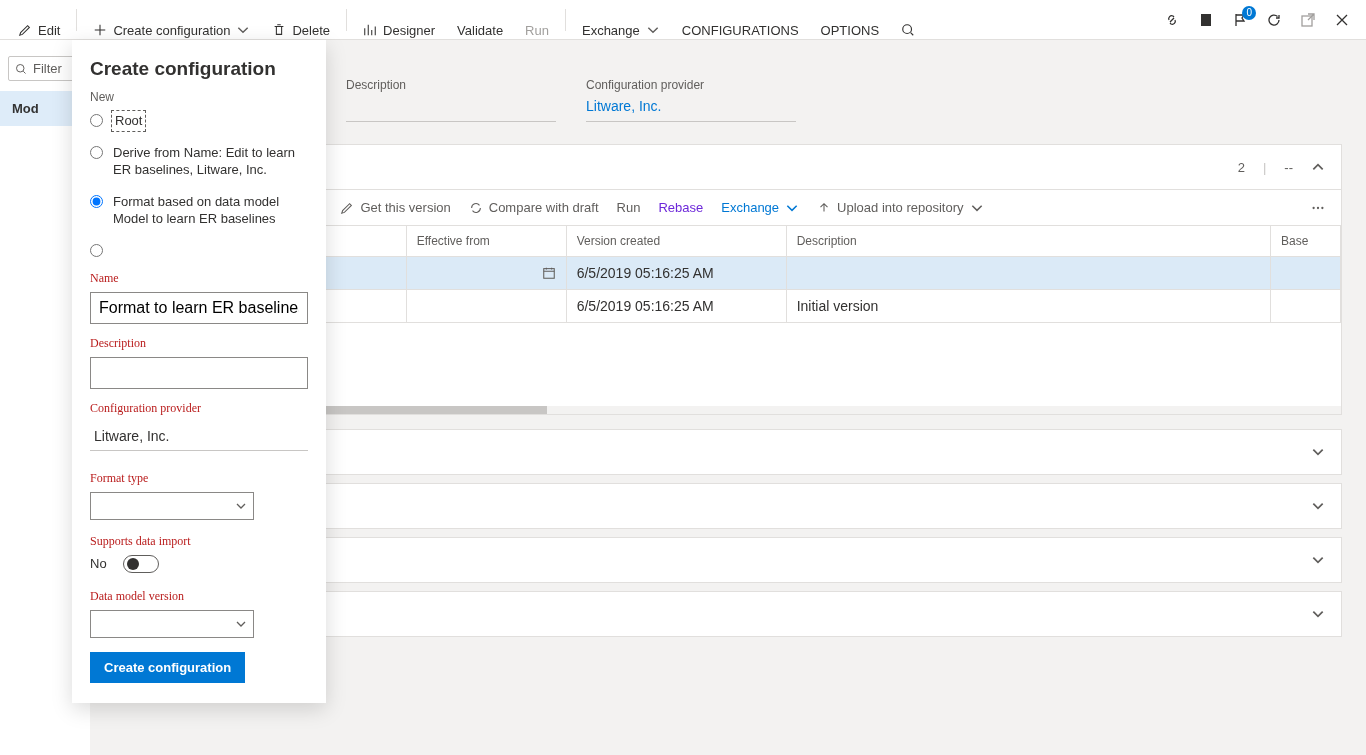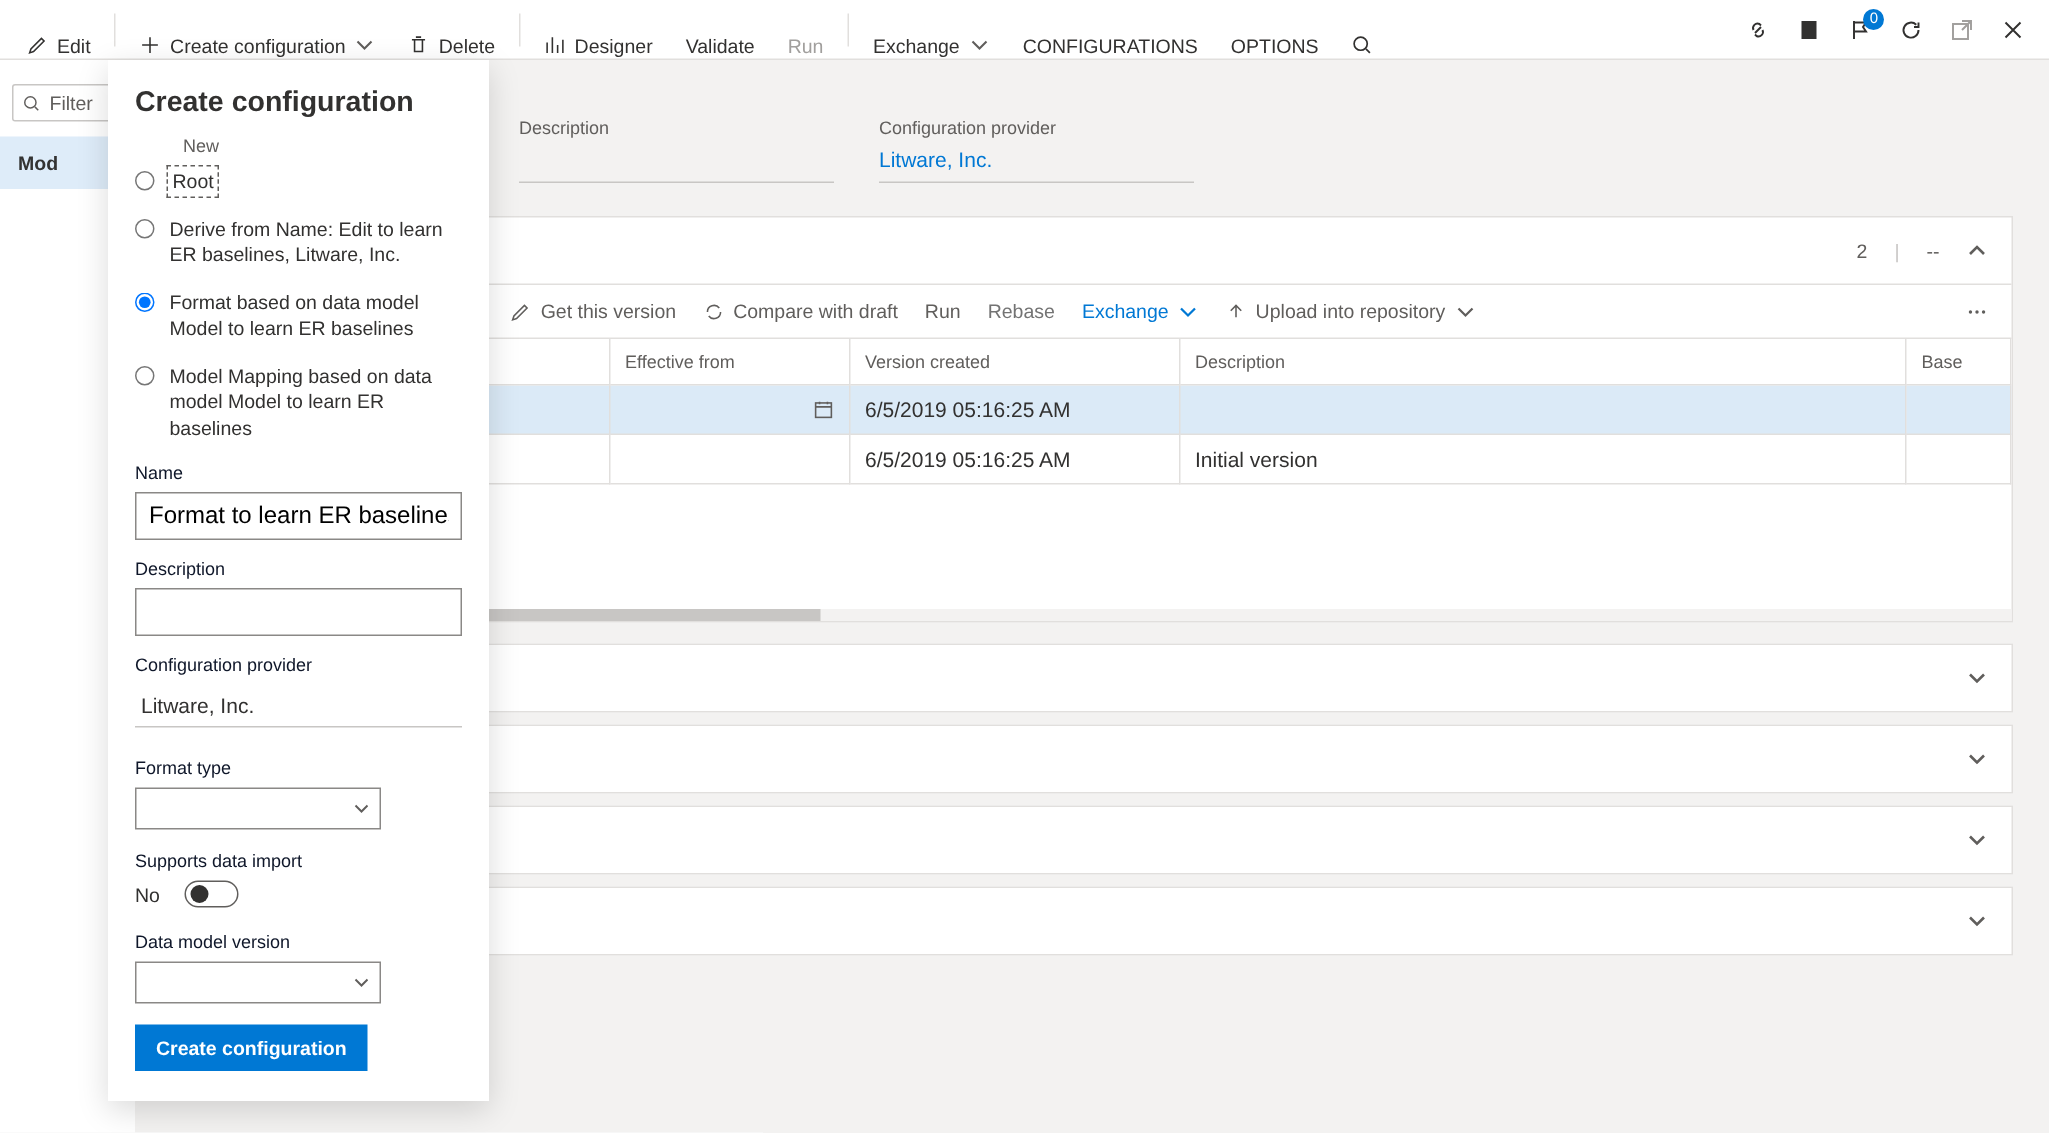--- a/index.html
+++ b/index.html
@@ -126,25 +126,25 @@
   .flyout {
     position: absolute;
     left: 72px; top: 40px;
     width: 254px;
     background: #fff;
     box-shadow: 0 6px 20px rgba(0,0,0,0.15);
     padding: 18px 18px 20px 18px;
     z-index: 100;
   }
   .flyout h2 { font-size: 19px; font-weight: 600; margin-bottom: 10px; }
-  .flyout .section-label { font-size: 12px; color: #605e5c; margin-bottom: 8px; margin-left: 32px; }
+  .flyout .section-label { font-size: 12px; color: #605e5c; margin-bottom: 8px; }
   .radio-row { display: flex; gap: 10px; align-items: flex-start; margin-bottom: 14px; font-size: 13px; line-height: 1.35;}
   .radio-row input[type=radio] { margin-top: 2px; flex-shrink: 0;}
   .radio-row .outline { outline: 1px dashed #605e5c; outline-offset: 1px; padding: 0 2px;}
-  .fld-label { font-size: 12px; color: #0f172a; margin: 4px 0 6px 0;}
+  .fld-label { font-size: 12px; color: #b91c1c; margin: 4px 0 6px 0; font-family: Liberation Serif, serif;}
   .fld-input {
     width: 100%; border: 1px solid #8a8886; padding: 6px 8px; font-size: 16px;
   }
   .fld-ro { border: none; border-bottom: 1px solid #c8c6c4; padding: 6px 4px; font-size: 14px;}
   .fld-select {
     width: 75%; border: 1px solid #8a8886; padding: 4px 6px; font-size: 13px;
     display:flex; justify-content:space-between; align-items:center; height:28px;
   }
   .toggle {
     width: 36px; height: 18px; border: 1px solid #605e5c; border-radius: 9px; position: relative; display:inline-block;
@@ -319,21 +319,21 @@
         </div>
         <div class="vp-action" style="color:#605e5c;">
           <svg viewBox="0 0 16 16" fill="none" stroke="#605e5c" stroke-width="1.2">
               <path d="M3 8a5 5 0 019-3M13 8a5 5 0 01-9 3"></path>
             </svg>
           <span>Compare with draft</span>
         </div>
         <div class="vp-action" style="color:#605e5c;">
           <span>Run</span>
         </div>
-        <div class="vp-action" style="color:#737373;">
+        <div class="vp-action" style="color:#6d28d9;">
           <span>Rebase</span>
         </div>
         <div class="vp-action primary">
           <span>Exchange</span>
           <svg width="10" height="10" viewBox="0 0 12 12" fill="none" stroke="#0078d4" stroke-width="1.3">
               <path d="M2 4l4 4 4-4"></path>
             </svg>
         </div>
         <div class="vp-action" style="color:#605e5c;">
           <svg viewBox="0 0 16 16" fill="none" stroke="#605e5c" stroke-width="1.2">
@@ -439,21 +439,20 @@
   <label class="radio-row">
     <input type="radio" name="cfgtype" style="">
     <span>Derive from Name: Edit to learn ER baselines, Litware, Inc.</span>
   </label>
   <label class="radio-row">
     <input type="radio" name="cfgtype" checked="" style="">
     <span>Format based on data model Model to learn ER baselines</span>
   </label>
   <label class="radio-row">
     <input type="radio" name="cfgtype" style="">
-    <span>Model Mapping based on data model Model to learn ER baselines</span>
   </label>
 
   <div class="fld-label">Name</div>
   <input class="fld-input" value="Format to learn ER baselines" style="">
 
   <div class="fld-label" style="margin-top:12px;">Description</div>
   <input class="fld-input" style="">
 
   <div class="fld-label" style="margin-top:12px;">Configuration provider</div>
   <div class="fld-ro">Litware, Inc.</div>

